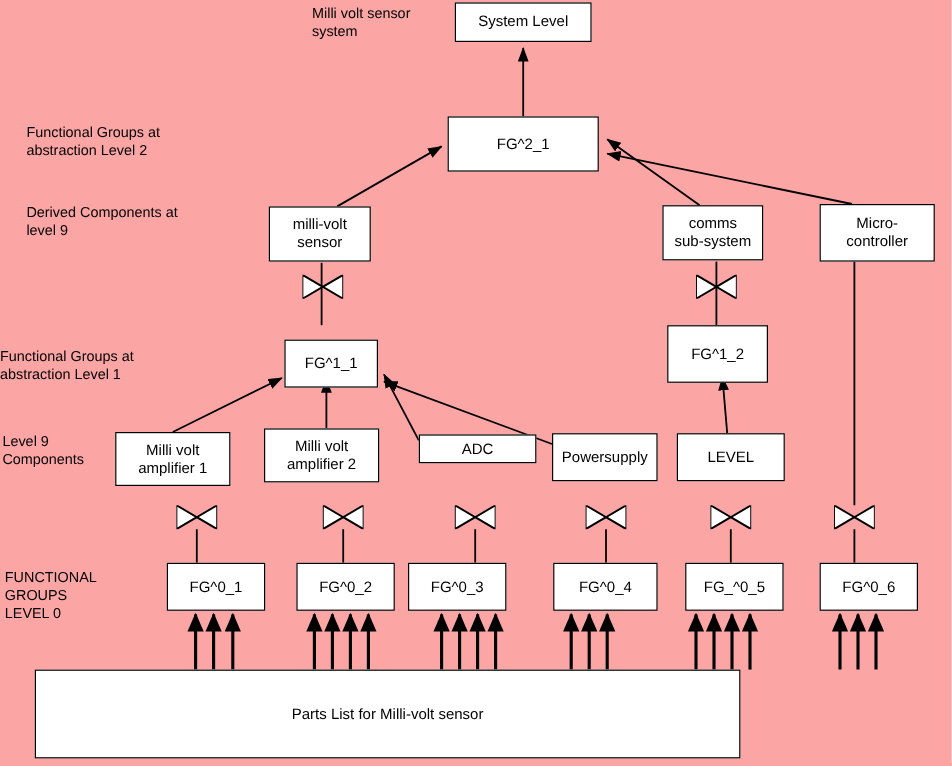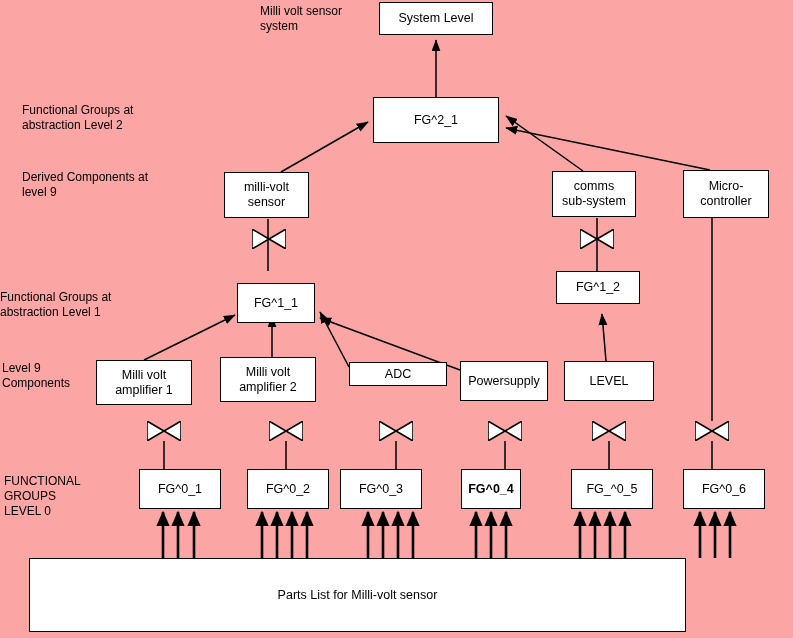--- a/index.html
+++ b/index.html
@@ -110,38 +110,38 @@
       </g>
   </svg>
 
   <div id="node-layer">
       <div class="node" style="left: 379px; top: 2px; width: 114px; height: 33px;">System Level</div>
       <div class="node" style="left: 373px; top: 97px; width: 126px; height: 46px; text-align: right;">FG^2_1</div>
       <div class="node" style="left: 224px; top: 172px; width: 85px; height: 46px;">milli-volt
 sensor</div>
       <div class="node" style="left: 552px; top: 171px; width: 84px; height: 46px;">comms
 sub-system</div>
-      <div class="node" style="left: 683px; top: 170px; width: 86px; height: 48px;">Micro-
+      <div class="node" style="left: 683px; top: 170px; width: 96px; height: 48px;">Micro-
 controller</div>
       <div class="node" style="left: 237px; top: 283px; width: 78px; height: 40px;">FG^1_1</div>
-      <div class="node" style="left: 556px; top: 271px; width: 84px; height: 33px;">FG^1_2</div>
+      <div class="node" style="left: 556px; top: 271px; width: 84px; height: 48px;">FG^1_2</div>
       <div class="node" style="left: 96px; top: 360px; width: 96px; height: 45px;">Milli volt
 amplifier 1</div>
       <div class="node" style="left: 220px; top: 357px; width: 96px; height: 45px;">Milli volt
 amplifier 2</div>
       <div class="node" style="left: 349px; top: 362px; width: 98px; height: 24px;">ADC</div>
       <div class="node" style="left: 460px; top: 361px; width: 88px; height: 40px;">Powersupply</div>
       <div class="node" style="left: 564px; top: 361px; width: 90px; height: 40px;">LEVEL</div>
       <div class="node" style="left: 139px; top: 469px; width: 82px; height: 40px;">FG^0_1</div>
       <div class="node" style="left: 247px; top: 469px; width: 82px; height: 40px;">FG^0_2</div>
       <div class="node" style="left: 340px; top: 469px; width: 82px; height: 40px;">FG^0_3</div>
-      <div class="node" style="left: 461px; top: 469px; width: 60px; height: 40px; font-weight: bold;">FG^0_4</div>
+      <div class="node" style="left: 461px; top: 469px; width: 87px; height: 40px;">FG^0_4</div>
       <div class="node" style="left: 571px; top: 469px; width: 82px; height: 40px;">FG_^0_5</div>
       <div class="node" style="left: 683px; top: 469px; width: 82px; height: 40px;">FG^0_6</div>
-      <div class="node" style="left: 29px; top: 558px; width: 657px; height: 74px;">Parts List for Milli-volt sensor</div>
+      <div class="node" style="left: 29px; top: 558px; width: 588px; height: 74px;">Parts List for Milli-volt sensor</div>
     </div>
   <div id="bowtie-layer">
       <div class="bowtie" style="left: 252px; top: 229px; width: 34px; height: 20px;"><svg width="34" height="20" viewBox="0 0 34 20">
           <path d="M0,0 L17,10 L0,20 Z" fill="#ffffff" stroke="#000000" stroke-width="1.6"></path>
           <path d="M34,0 L17,10 L34,20 Z" fill="#ffffff" stroke="#000000" stroke-width="1.6"></path>
         </svg></div>
       <div class="bowtie" style="left: 580px; top: 229px; width: 34px; height: 20px;"><svg width="34" height="20" viewBox="0 0 34 20">
           <path d="M0,0 L17,10 L0,20 Z" fill="#ffffff" stroke="#000000" stroke-width="1.6"></path>
           <path d="M34,0 L17,10 L34,20 Z" fill="#ffffff" stroke="#000000" stroke-width="1.6"></path>
         </svg></div>

